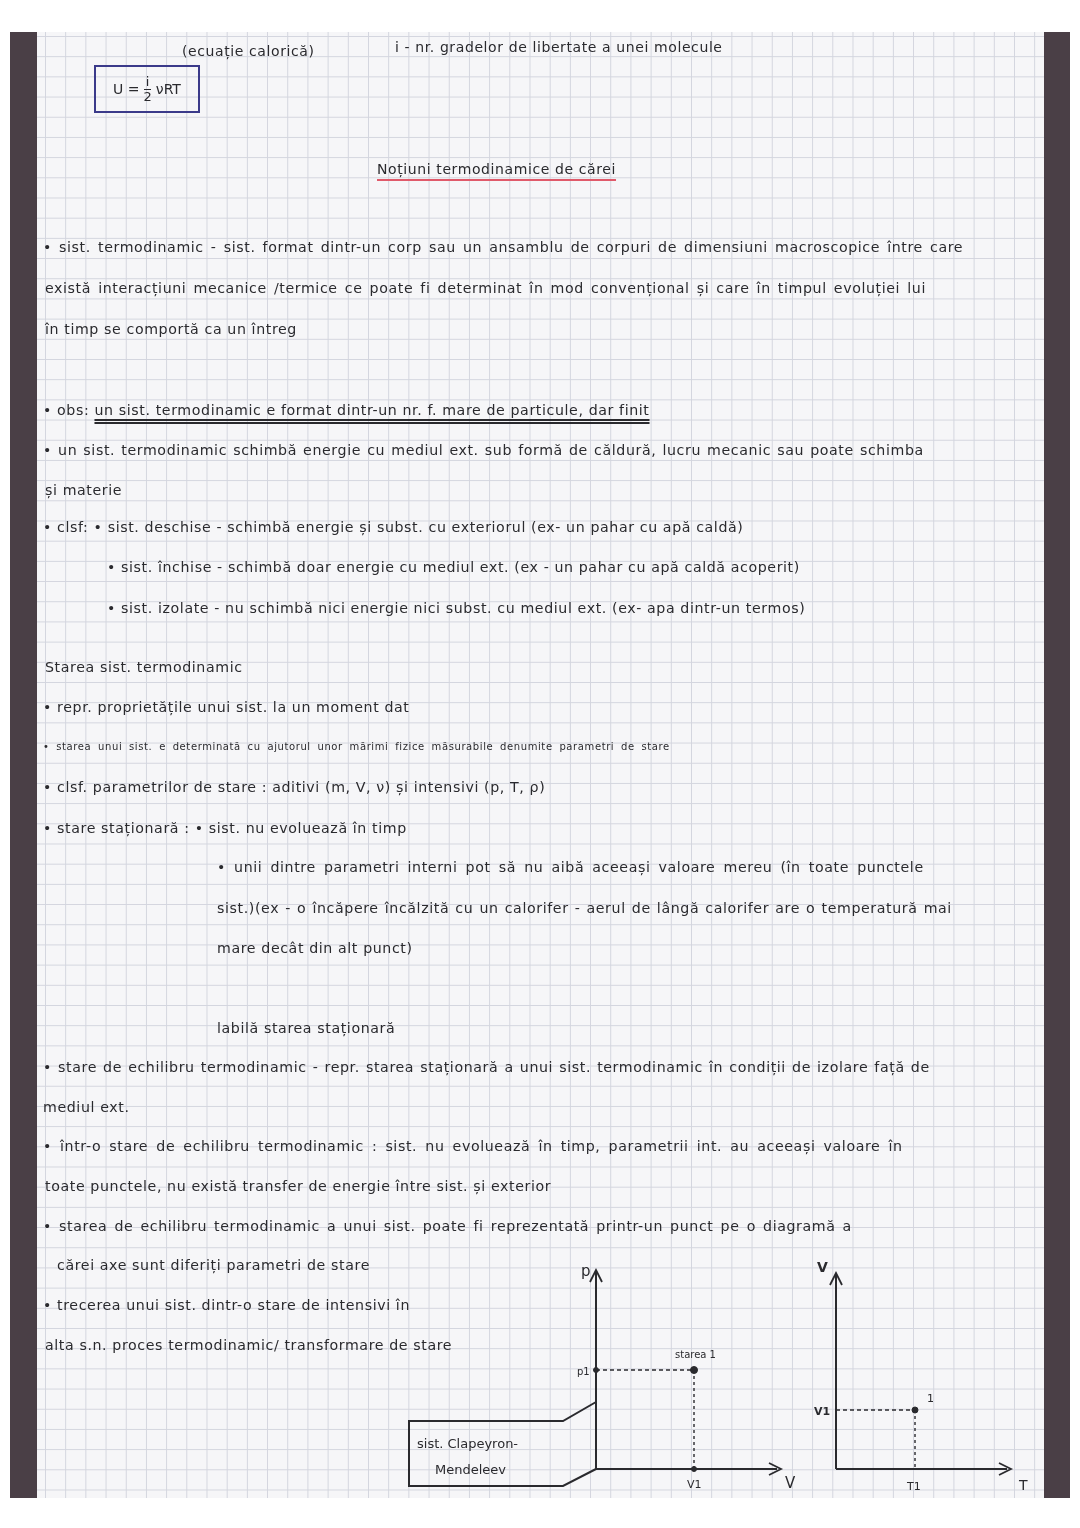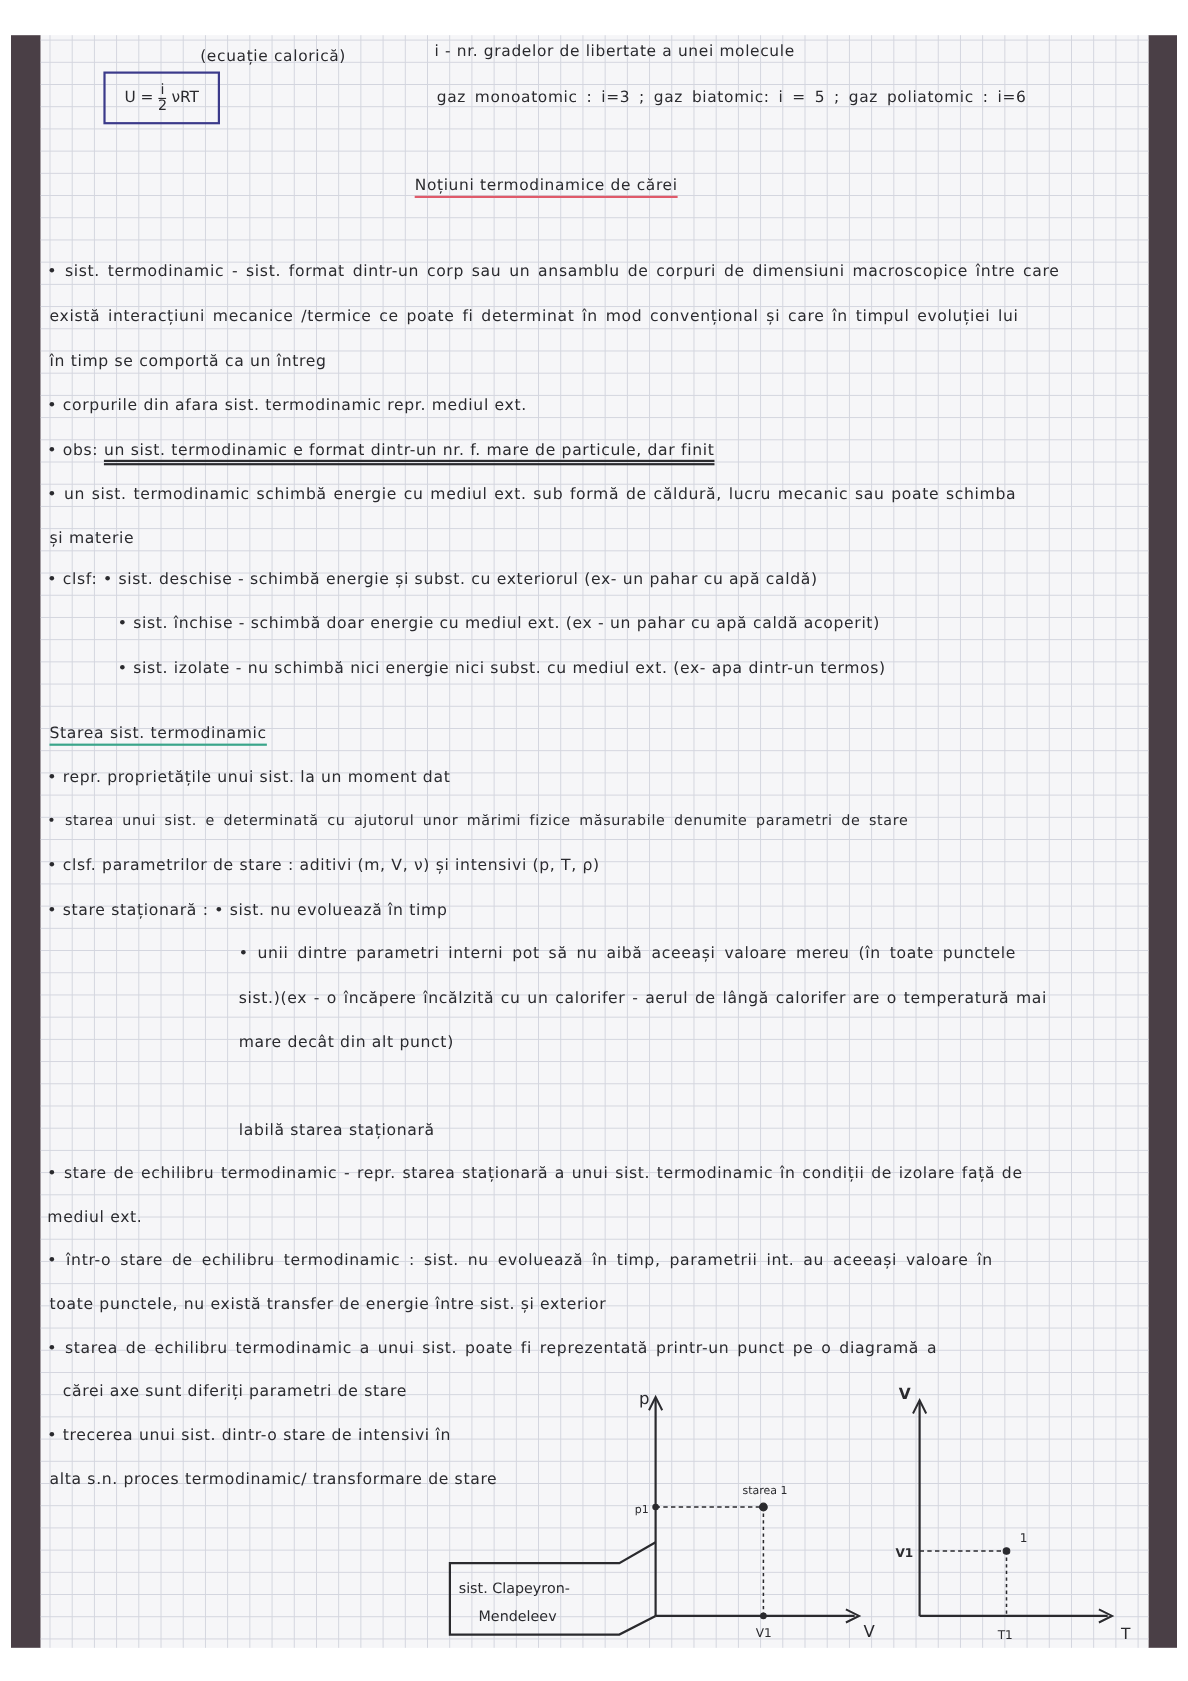--- a/index.html
+++ b/index.html
@@ -13,21 +13,21 @@
       linear-gradient(to right, #d3d5de 1px, transparent 1px),
       linear-gradient(to bottom, #d3d5de 1px, transparent 1px);
     background-size: 20.2px 20.2px;
     background-position: 8px 4px;
   }
   .hw { position: absolute; color: #2a2a2e; font-family: "DejaVu Sans", sans-serif; font-size: 15px; letter-spacing: 0.6px; white-space: nowrap; line-height: 20px; }
   .formula-box { position: absolute; left: 57px; top: 33px; width: 102px; height: 44px; border: 2px solid #3b3a8a; display: flex; align-items: center; justify-content: center; gap: 4px; font-size: 14px; color: #2a2a2e; }
   .frac { display: inline-flex; flex-direction: column; align-items: center; line-height: 14px; font-size: 13px; }
   .frac .num { border-bottom: 1.5px solid #2a2a2e; padding: 0 2px; }
   .title-red { text-decoration: underline; text-decoration-color: #e05a6a; text-decoration-thickness: 2px; text-underline-offset: 5px; }
-  .title-green { text-decoration: underline; text-decoration-color: #3aa58a; text-decoration-thickness: 2px; text-underline-offset: 5px; }
+  .title-green { text-decoration-color: #3aa58a; text-decoration-thickness: 2px; text-underline-offset: 5px; }
   .obs-ul { text-decoration: underline; text-decoration-thickness: 1.5px; text-underline-offset: 4px; text-decoration-style: double; }
   svg text { font-family: "DejaVu Sans", sans-serif; fill: #2a2a2e; }
 </style>
 </head>
 <body>
 
 <div class="edge-left"></div>
 <div class="edge-right"></div>
 
 <div class="sheet">
@@ -35,45 +35,43 @@
   <div class="formula-box">
     <span>U =</span>
     <span class="frac">
       <span class="num">i</span>
       <span>2</span>
     </span>
     <span>νRT</span>
   </div>
   <div class="hw" style="left:145px; top:9px; font-size:14px;">(ecuație calorică)</div>
   <div class="hw" style="left:358px; top:5px; font-size:14px;">i - nr. gradelor de libertate a unei molecule</div>
-  <div class="hw" style="left:360px; top:47px; font-size:14px; word-spacing:3px;">gaz monoatomic : i=3  ;  gaz biatomic: i = 5 ; gaz poliatomic : i=6</div>
 
   <div class="hw title-red" style="left:340px; top:127px; font-size:14px;">Noțiuni termodinamice de cărei</div>
 
   <div class="hw" style="left:6px; top:205px; font-size:14.2px; word-spacing:2px;">• sist. termodinamic - sist. format dintr-un corp sau un ansamblu de corpuri de dimensiuni macroscopice între care</div>
   <div class="hw" style="left:8px; top:246px; font-size:14.2px; word-spacing:2px;">există  interacțiuni mecanice /termice  ce  poate  fi  determinat  în mod convențional și care în timpul evoluției lui</div>
   <div class="hw" style="left:8px; top:287px; font-size:14.2px;">în timp se comportă ca un întreg</div>
-  <div class="hw" style="left:6px; top:327px; font-size:14.2px;">• corpurile din afara sist. termodinamic repr. mediul ext.</div>
 
   <div class="hw" style="left:6px; top:368px; font-size:14.2px;">
     <span>• obs:</span>
     <span class="obs-ul">un sist. termodinamic e format dintr-un nr. f. mare de particule, dar finit</span>
   </div>
 
   <div class="hw" style="left:6px; top:408px; font-size:14.2px; word-spacing:1px;">• un sist. termodinamic  schimbă energie cu mediul ext. sub formă de căldură, lucru mecanic sau poate schimba</div>
   <div class="hw" style="left:8px; top:448px; font-size:14.2px;">și  materie</div>
 
   <div class="hw" style="left:6px; top:485px; font-size:14.2px;">• clsf:  • sist. deschise - schimbă energie și subst. cu exteriorul (ex- un pahar cu apă caldă)</div>
   <div class="hw" style="left:70px; top:525px; font-size:14.2px;">• sist. închise - schimbă doar energie cu mediul ext. (ex - un pahar cu apă caldă acoperit)</div>
   <div class="hw" style="left:70px; top:566px; font-size:14.2px;">• sist. izolate - nu schimbă nici energie nici subst. cu mediul ext. (ex- apa dintr-un termos)</div>
 
   <div class="hw title-green" style="left:8px; top:625px; font-size:14.2px;">Starea sist. termodinamic</div>
 
   <div class="hw" style="left:6px; top:665px; font-size:14.2px;">• repr. proprietățile unui sist. la un moment dat</div>
-  <div class="hw" style="left:6px; top:705px; font-size:13px; word-spacing:3px;text-align:center;">• starea unui sist. e determinată cu ajutorul unor mărimi fizice măsurabile denumite parametri de stare</div>
+  <div class="hw" style="left:6px; top:705px; font-size:10px; word-spacing:3px;text-align:center;">• starea unui sist. e determinată cu ajutorul unor mărimi fizice măsurabile denumite parametri de stare</div>
   <div class="hw" style="left:6px; top:786px; font-size:14.2px;">• stare staționară :  • sist. nu evoluează în timp</div>
   <div class="hw" style="left:6px; top:745px; font-size:14.2px;">• clsf. parametrilor de stare : aditivi (m, V, ν) și intensivi (p, T, ρ)</div>
 
   <div class="hw" style="left:180px; top:825px; font-size:14.2px; word-spacing:3px;">• unii dintre parametri interni pot să nu aibă aceeași valoare mereu (în toate punctele</div>
   <div class="hw" style="left:180px; top:866px; font-size:14.2px; word-spacing:1px;">sist.)(ex - o încăpere încălzită cu un calorifer - aerul de lângă calorifer are o temperatură mai</div>
   <div class="hw" style="left:180px; top:906px; font-size:14.2px;text-align:right;">mare decât din alt punct)</div>
   <div class="hw" style="left:180px; top:986px; font-size:14.2px;">labilă starea staționară</div>
 
   <div class="hw" style="left:6px; top:1025px; font-size:14.2px; word-spacing:1px;">• stare de echilibru termodinamic - repr. starea staționară a unui sist. termodinamic în condiții de izolare față de</div>
   <div class="hw" style="left:6px; top:1065px; font-size:14.2px;">mediul ext.</div>

